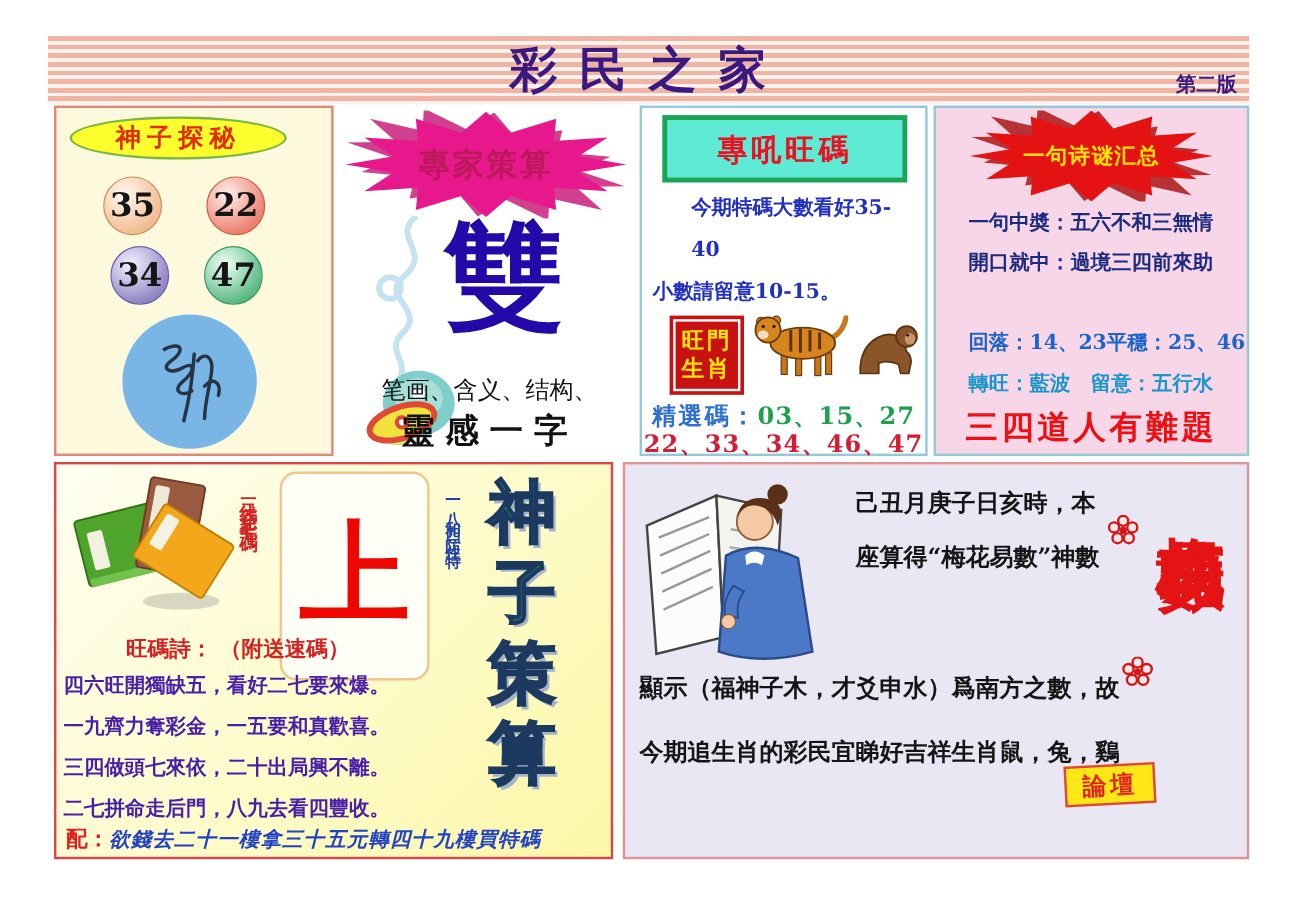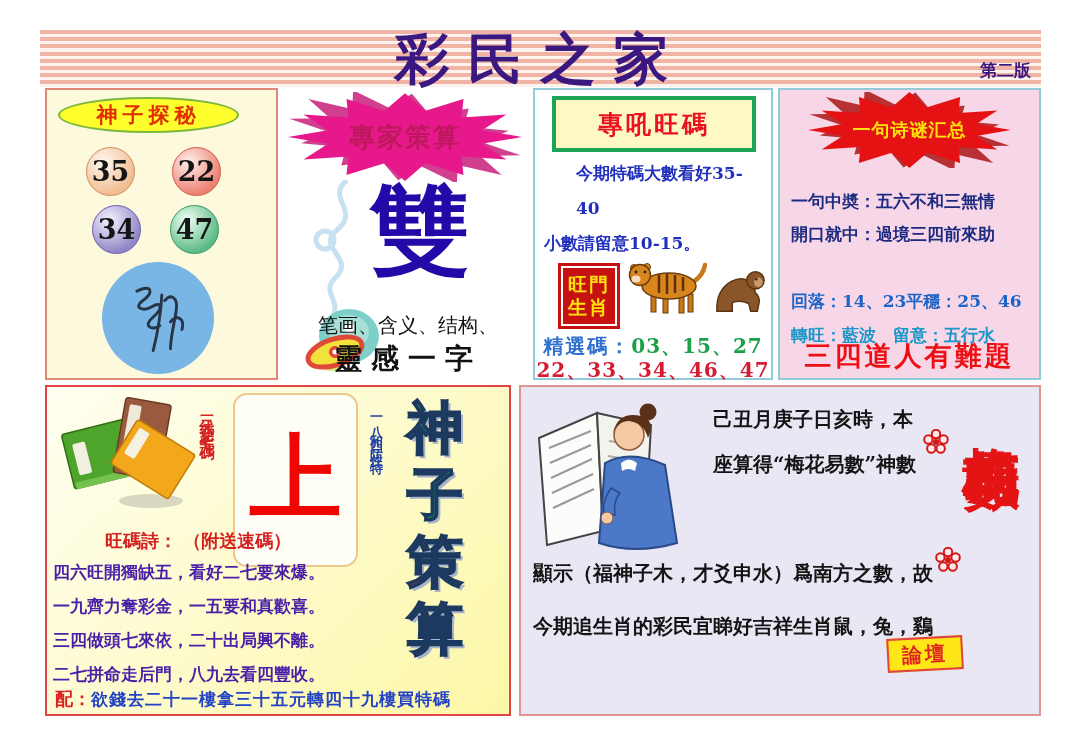--- a/index.html
+++ b/index.html
@@ -4,21 +4,21 @@
 <style>
   html,body{margin:0;padding:0;background:#fff;}
   .page{position:relative;width:1080px;height:749px;background:#ffffff;overflow:hidden;
         font-family:"DejaVu Serif","Liberation Serif",serif;}
   .panel{position:absolute;box-sizing:border-box;}
 
   
   .hdr{position:absolute;left:40px;top:30px;width:1001px;height:57px;
        background:repeating-linear-gradient(to bottom,#f0b4a4 0 4px,#fdf2ee 4px 7.2px);}
   .hdr-title{position:absolute;left:0;top:0;width:100%;text-align:center;
-       font-size:55px;font-weight:bold;color:#3a1880;letter-spacing:18px;line-height:57px;}
+       font-size:40px;font-weight:bold;color:#3a1880;letter-spacing:18px;line-height:57px;}
   .hdr-ed{position:absolute;right:10px;bottom:5px;font-size:17px;font-weight:bold;color:#3a1880;}
 
   
   #p1{left:45px;top:88px;width:233px;height:292px;background:#fdf9dc;border:2px solid #e08878;}
   .tanmi-ellipse{position:absolute;left:11px;top:7px;width:177px;height:32px;background:#ffff2e;
        border:2px solid #7cb83c;border-radius:50%;text-align:center;line-height:32px;
        font-size:21px;font-weight:bold;color:#e32c00;letter-spacing:5px;}
   .ball{position:absolute;width:47px;height:47px;border-radius:50%;text-align:center;
        line-height:47px;font-size:27px;font-weight:bold;color:#151515;}
   .b35{left:39px;top:57px;background:radial-gradient(circle at 35% 30%,#fff8f0,#f2bd92 72%);border:1px solid #cf8a58;}
@@ -36,21 +36,21 @@
        justify-content:center;font-size:26px;font-weight:bold;color:#be185d;letter-spacing:2px;}
   .top-art{position:absolute;left:0;top:92px;width:115px;height:200px;}
   .big-shuang{position:absolute;left:55px;top:88px;width:160px;text-align:center;
        font-size:100px;line-height:108px;font-weight:bold;color:#2408a8;}
   .cap1{position:absolute;left:0;top:224px;width:100%;text-align:center;font-size:20px;color:#111;}
   .cap2{position:absolute;left:0;top:252px;width:100%;text-align:center;font-size:28px;
        font-weight:bold;color:#111;letter-spacing:9px;}
 
   
   #p3{left:533px;top:88px;width:240px;height:292px;background:#fff;border:2px solid #92cada;}
-  .wangma-titlebox{position:absolute;left:17px;top:6px;width:196px;height:48px;background:#fef9c3;
+  .wangma-titlebox{position:absolute;left:17px;top:6px;width:196px;height:48px;background:#5eead4;
        border:4px solid #1ea455;display:flex;align-items:center;justify-content:center;
        font-size:25px;font-weight:bold;color:#ea1222;letter-spacing:3px;}
   .wangma-para{position:absolute;left:9px;top:66px;width:218px;font-size:17px;line-height:35px;
        color:#2231bd;font-weight:bold;}
   .wangma-para .ind{padding-left:32px;}
   .zodiac-box{position:absolute;left:26px;top:176px;width:52px;height:56px;background:#c81212;
        border:2px solid #fff;box-shadow:0 0 0 3px #c81212;display:flex;flex-direction:column;
        align-items:center;justify-content:center;font-size:19px;line-height:23px;font-weight:bold;
        color:#ffe20a;letter-spacing:2px;}
   .tiger-art{position:absolute;left:90px;top:168px;width:82px;height:58px;}
@@ -60,21 +60,21 @@
   .picks1 .grn{color:#1ca04a;letter-spacing:1px;}
   .picks2{position:absolute;left:0;top:267px;width:100%;text-align:center;font-size:20px;
        font-weight:bold;color:#d41c34;letter-spacing:1px;}
 
   
   #p4{left:778px;top:88px;width:263px;height:292px;background:#f7d7e7;border:2px solid #92cada;}
   .star-wrap4{position:absolute;left:4px;top:2px;width:251px;height:76px;}
   .star-wrap4 svg{position:absolute;left:0;top:0;width:100%;height:100%;}
   .star-label4{position:absolute;left:0;top:0;width:100%;height:100%;display:flex;align-items:center;
        justify-content:center;font-size:18px;font-weight:bold;color:#ffe20a;letter-spacing:1px;}
-  .shimi-line{position:absolute;left:11px;width:242px;font-size:17px;font-weight:bold;color:#1c2a80;margin-top:16px;}
+  .shimi-line{position:absolute;left:27px;width:242px;font-size:17px;font-weight:bold;color:#1c2a80;}
   .sl1{top:84px;} .sl2{top:117px;} .sl3{top:150px;}
   .sl4{top:184px;color:#1d64c8;} .sl5{top:218px;color:#1b96c8;}
   .shimi-footer{position:absolute;left:0;top:248px;width:100%;text-align:center;font-size:27px;
        font-weight:bold;color:#ee0f14;letter-spacing:3px;}
 
   
   #p5{left:45px;top:385px;width:466px;height:331px;background:linear-gradient(135deg,#fffff2,#fcf7a6);
       border:2px solid #e04444;}
   .books-art{position:absolute;left:12px;top:8px;width:140px;height:115px;}
   .vred{position:absolute;left:150px;top:16px;height:155px;writing-mode:vertical-rl;
@@ -88,21 +88,21 @@
        gap:5px;align-items:center;}
   .bchar{font-size:56px;line-height:62px;font-weight:bold;
        font-family:"DejaVu Sans","Liberation Sans",sans-serif;
        text-shadow:3px 3px 0 #a8b4c8;-webkit-text-stroke:2px #1c3a60;}
   .bgreen{color:#21a95e;} .bred{color:#e6281e;}
   .poem-title{position:absolute;left:58px;top:142px;font-size:18px;font-weight:bold;color:#d42222;}
   .poem{position:absolute;left:6px;top:168px;width:352px;text-align:left;font-size:17px;
        font-weight:bold;color:#4a1fa8;line-height:34px;}
   .p5-footer{position:absolute;left:8px;top:300px;font-size:17px;font-weight:bold;}
   .p5-footer .lbl{color:#e02020;font-size:18px;}
-  .p5-footer .txt{color:#2343c4;letter-spacing:1px;}
+  .p5-footer .txt{color:#2343c4;letter-spacing:1px;font-style:italic;}
 
   
   #p6{left:519px;top:385px;width:522px;height:331px;background:#e9e7f4;border:2px solid #e09494;}
   .woman-art{position:absolute;left:4px;top:6px;width:185px;height:165px;}
   .mh-para1{position:absolute;left:192px;top:10px;width:256px;font-size:20px;font-weight:bold;
        color:#141414;line-height:45px;}
   .mh-para2{position:absolute;left:12px;top:160px;width:420px;font-size:20px;font-weight:bold;
        color:#141414;line-height:53px;}
   .forum{position:absolute;left:366px;top:250px;width:72px;height:30px;background:#ffe616;
        border:2px solid #e04444;color:#e02424;font-size:20px;font-weight:bold;display:flex;

